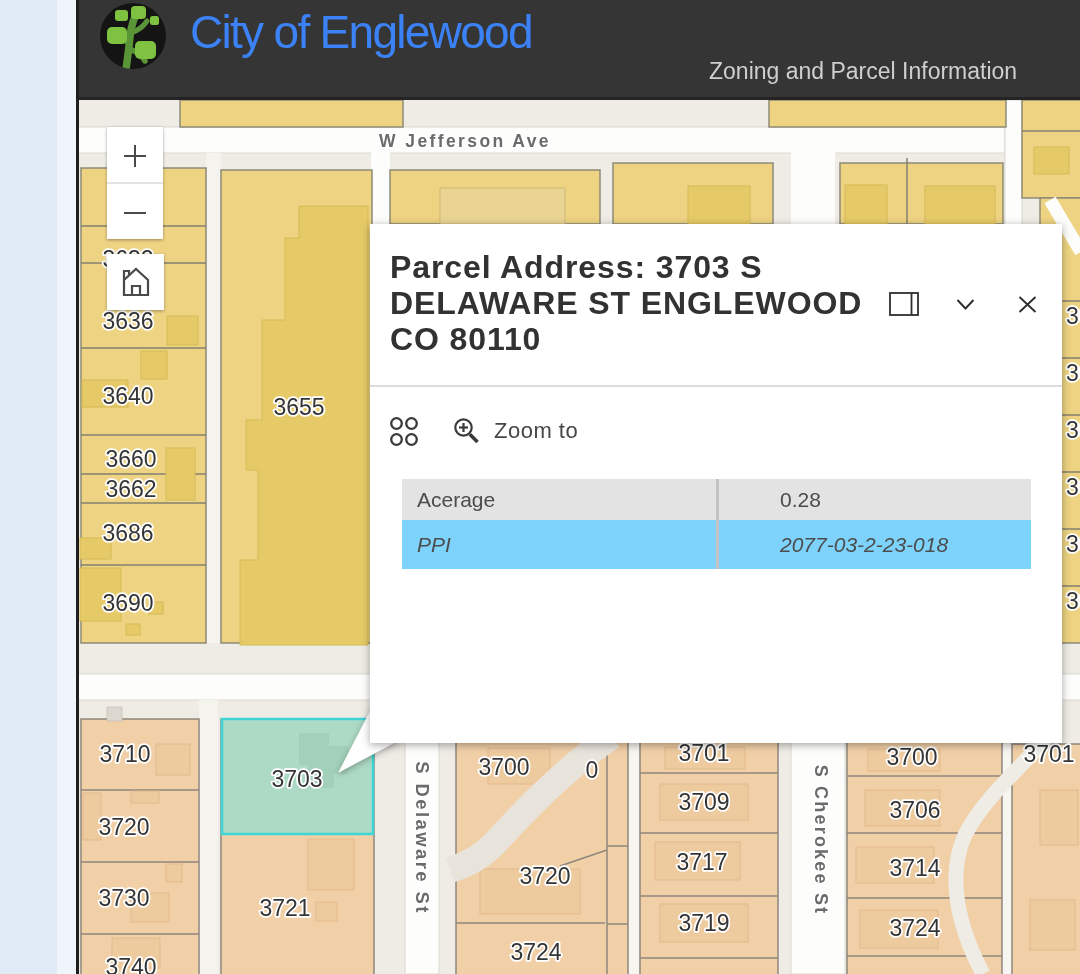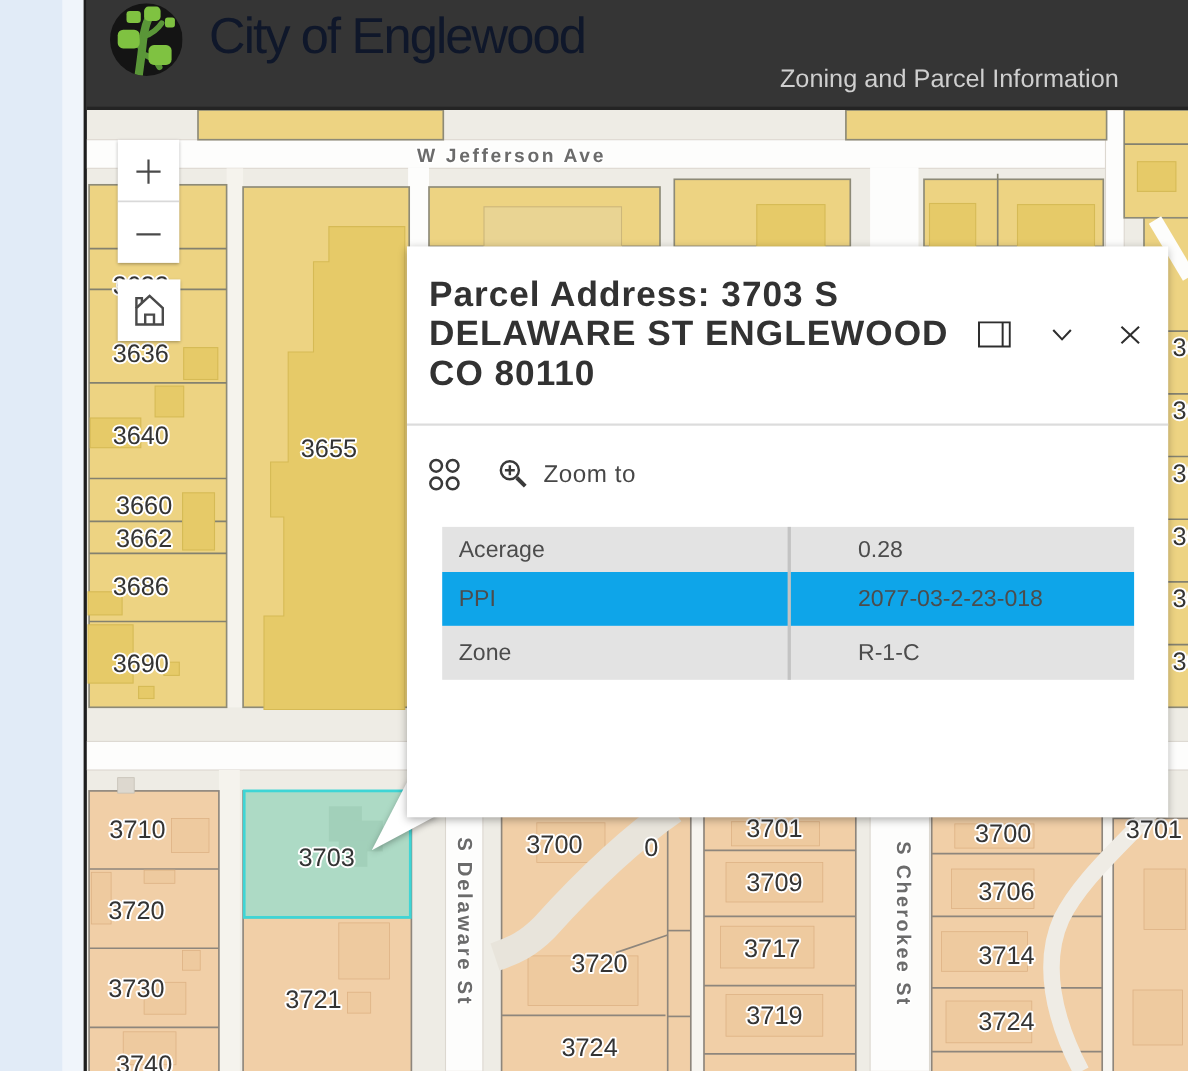--- a/index.html
+++ b/index.html
@@ -1,30 +1,30 @@
 <!DOCTYPE html>
 <html><head>
 <meta charset="utf-8">
 <style>
 html,body{margin:0;padding:0;width:1080px;height:974px;overflow:hidden;background:#fff;font-family:"Liberation Sans",sans-serif;}
 .abs{position:absolute;}
 #sideA{left:0;top:0;width:57px;height:974px;background:#e1ebf7;}
 #sideB{left:57px;top:0;width:19px;height:974px;background:#f0f5fb;}
 #frame{left:76px;top:0;width:3px;height:974px;background:#1e1e1e;}
 #header{left:79px;top:0;width:1001px;height:100px;background:#353535;border-bottom:3px solid #242424;box-sizing:border-box;}
-#htitle{left:190px;top:7px;font-size:46px;line-height:50px;letter-spacing:-1.7px;color:#0f172a;font-weight:400;text-align:center;}
+#htitle{left:190px;top:7px;font-size:46px;line-height:50px;letter-spacing:-1.7px;color:#3b82f6;font-weight:400;text-align:center;}
 #hsub{left:709px;top:17px;font-size:23px;color:#cfcfcf;font-weight:400;white-space:nowrap;margin-top:41px;}
 #mapwrap{left:79px;top:100px;width:1001px;height:874px;}
 #popup{left:370px;top:224px;width:692px;height:519px;background:#ffffff;box-shadow:0 2px 8px rgba(0,0,0,0.35);}
 #ptitle{left:390px;top:249px;width:480px;font-size:32px;line-height:36px;font-weight:700;color:#323232;letter-spacing:0.9px;}
 .prow{display:flex;align-items:center;}
 #ptable{left:402px;top:479px;width:629px;font-size:21px;color:#4c4c4c;}
 .trow{position:relative;width:629px;}
 .tg{background:#e3e3e3;}
-.tw{background:#0ea5e9;}
+.tw{background:#7dd3fc;font-style:italic;}
 .tlab{position:absolute;left:15px;}
 .tval{position:absolute;left:333px;margin-left:45px;}
 .tdiv{position:absolute;left:314px;top:0;width:2.5px;height:100%;background:#c3c3c3;}
 #pdivider{left:370px;top:385px;width:692px;height:1.5px;background:#dcdcdc;}
 #zoomtext{left:494px;top:418px;font-size:22px;color:#474747;letter-spacing:0.5px;}
 .ctrl{background:#fff;box-shadow:0 1px 3px rgba(0,0,0,0.35);}
 #zoombox{left:107px;top:127px;width:56px;height:112px;}
 #homebox{left:107px;top:254px;width:57px;height:56px;}
 </style>
 </head>
@@ -287,20 +287,13 @@
       </div>
       <div class="tdiv"></div>
     </div>
 <div class="trow tw" style="height:49px">
       <div class="prow" style="height:49px">
         <span class="tlab">PPI</span>
         <span class="tval">2077-03-2-23-018</span>
       </div>
       <div class="tdiv"></div>
     </div>
-<div class="trow tg" style="height:49px">
-      <div class="prow" style="height:49px">
-        <span class="tlab">Zone</span>
-        <span class="tval">R-1-C</span>
-      </div>
-      <div class="tdiv"></div>
-    </div>
 </div>
 
 </body></html>

